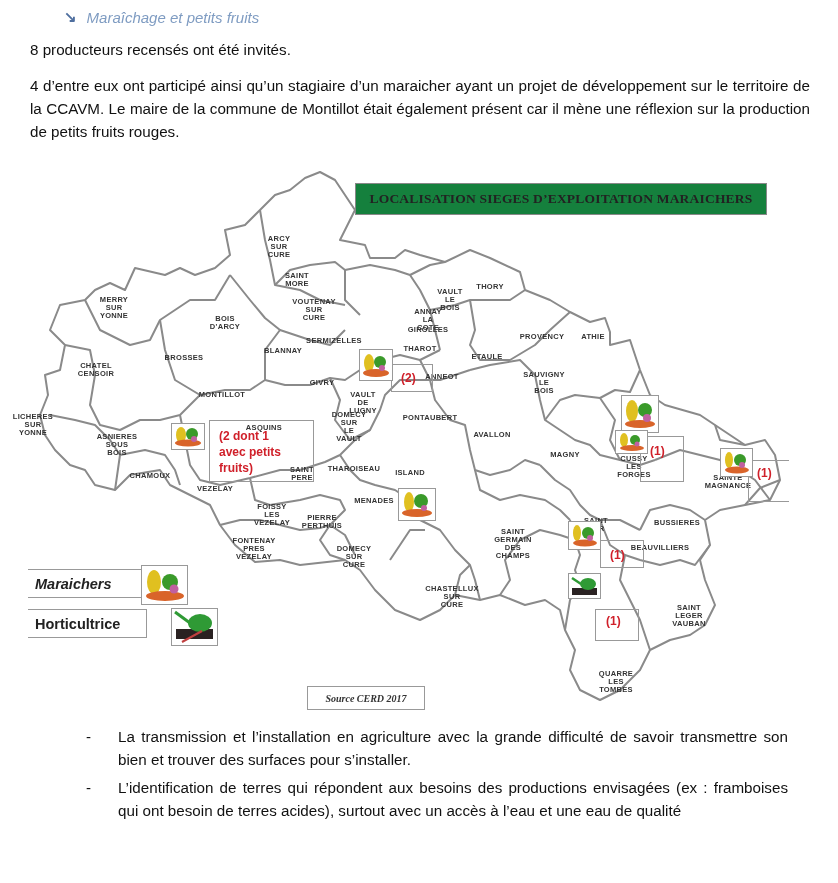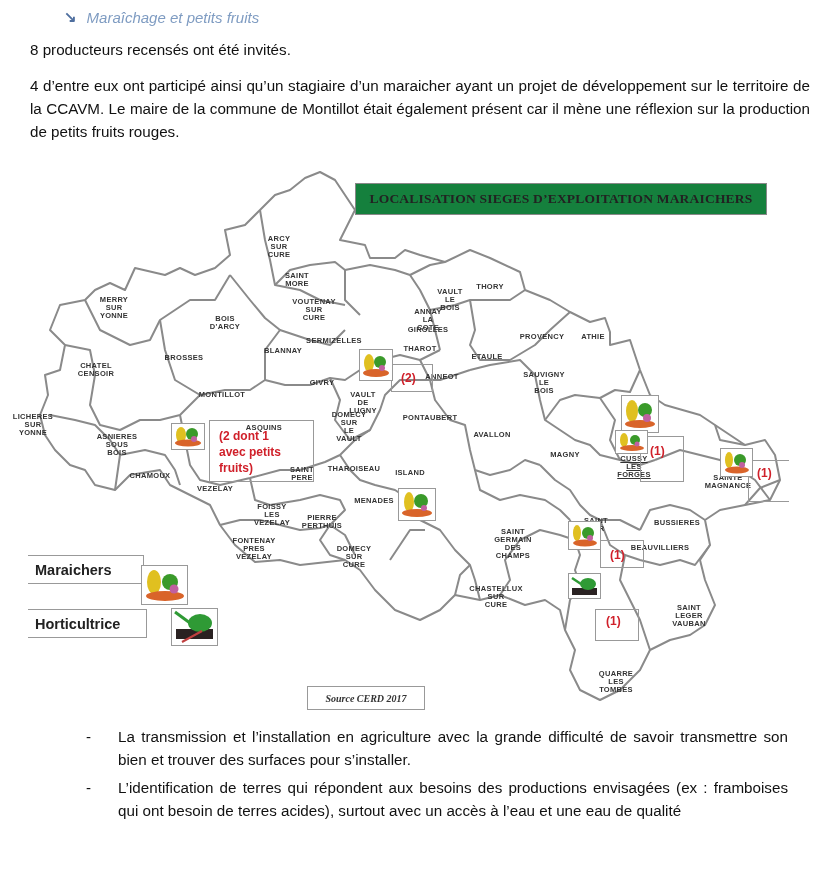--- a/index.html
+++ b/index.html
@@ -136,21 +136,21 @@
 <div class="town" style="left:117px; top:433px;">ASNIERES
 SOUS
 BOIS</div>
 <div class="town" style="left:264px; top:424px;">ASQUINS</div>
 <div class="town" style="left:349px; top:411px;">DOMECY
 SUR
 LE
 VAULT</div>
 <div class="town" style="left:492px; top:431px;">AVALLON</div>
 <div class="town" style="left:565px; top:451px;">MAGNY</div>
-<div class="town" style="left:634px; top:455px;text-decoration:underline;">CUSSY
+<div class="town" style="left:634px; top:455px;">CUSSY
 LES
 FORGES</div>
 <div class="town" style="left:150px; top:472px;">CHAMOUX</div>
 <div class="town" style="left:302px; top:466px;">SAINT
 PERE</div>
 <div class="town" style="left:354px; top:465px;">THAROISEAU</div>
 <div class="town" style="left:410px; top:469px;">ISLAND</div>
 <div class="town" style="left:215px; top:485px;">VEZELAY</div>
 <div class="town" style="left:728px; top:474px;">SAINTE
 MAGNANCE</div>
@@ -167,21 +167,21 @@
 PRES
 VEZELAY</div>
 <div class="town" style="left:513px; top:528px;">SAINT
 GERMAIN
 DES
 CHAMPS</div>
 <div class="town" style="left:660px; top:544px;">BEAUVILLIERS</div>
 <div class="town" style="left:354px; top:545px;">DOMECY
 SUR
 CURE</div>
-<div class="town" style="left:452px; top:585px;margin-left:44px;">CHASTELLUX
+<div class="town" style="left:452px; top:585px;">CHASTELLUX
 SUR
 CURE</div>
 <div class="town" style="left:689px; top:604px;">SAINT
 LEGER
 VAUBAN</div>
 <div class="town" style="left:616px; top:632px;margin-top:38px;">QUARRE
 LES
 TOMBES</div>
 
 <div class="box" style="left:209px; top:420px; width:103px; height:60px;"></div>
@@ -254,21 +254,21 @@
     </svg>
 </div>
 <div class="icon" style="left:568px; top:573px; width:31px; height:24px;">
   <svg width="31" height="24" viewBox="0 0 31 24">
       <rect x="3" y="14" width="25" height="7" fill="#2a2222"></rect>
       <ellipse cx="19" cy="10" rx="8" ry="6" fill="#2f9a35"></ellipse>
       <line x1="3" y1="4" x2="12" y2="10" stroke="#2f9a35" stroke-width="2.5"></line>
     </svg>
 </div>
 
-<div class="legend-label" style="top:555px; width:116px; height:29px;">Maraichers</div>
+<div class="legend-label" style="top:569px; width:116px; height:29px;font-style:italic;">Maraichers</div>
 <div class="icon" style="left:141px; top:565px; width:45px; height:38px;">
   <svg width="45" height="38" viewBox="0 0 45 38">
       <ellipse cx="12" cy="16" rx="7" ry="12" fill="#e0c020"></ellipse>
       <circle cx="28" cy="16" r="8" fill="#3a9a2a"></circle>
       <ellipse cx="23" cy="30" rx="19" ry="5" fill="#d9642a"></ellipse>
       <circle cx="32" cy="23" r="4.5" fill="#c060a0"></circle>
     </svg>
 </div>
 <div class="legend-label" style="top:609px; width:119px; height:29px;">Horticultrice</div>
 <div class="icon" style="left:171px; top:608px; width:45px; height:36px;">

